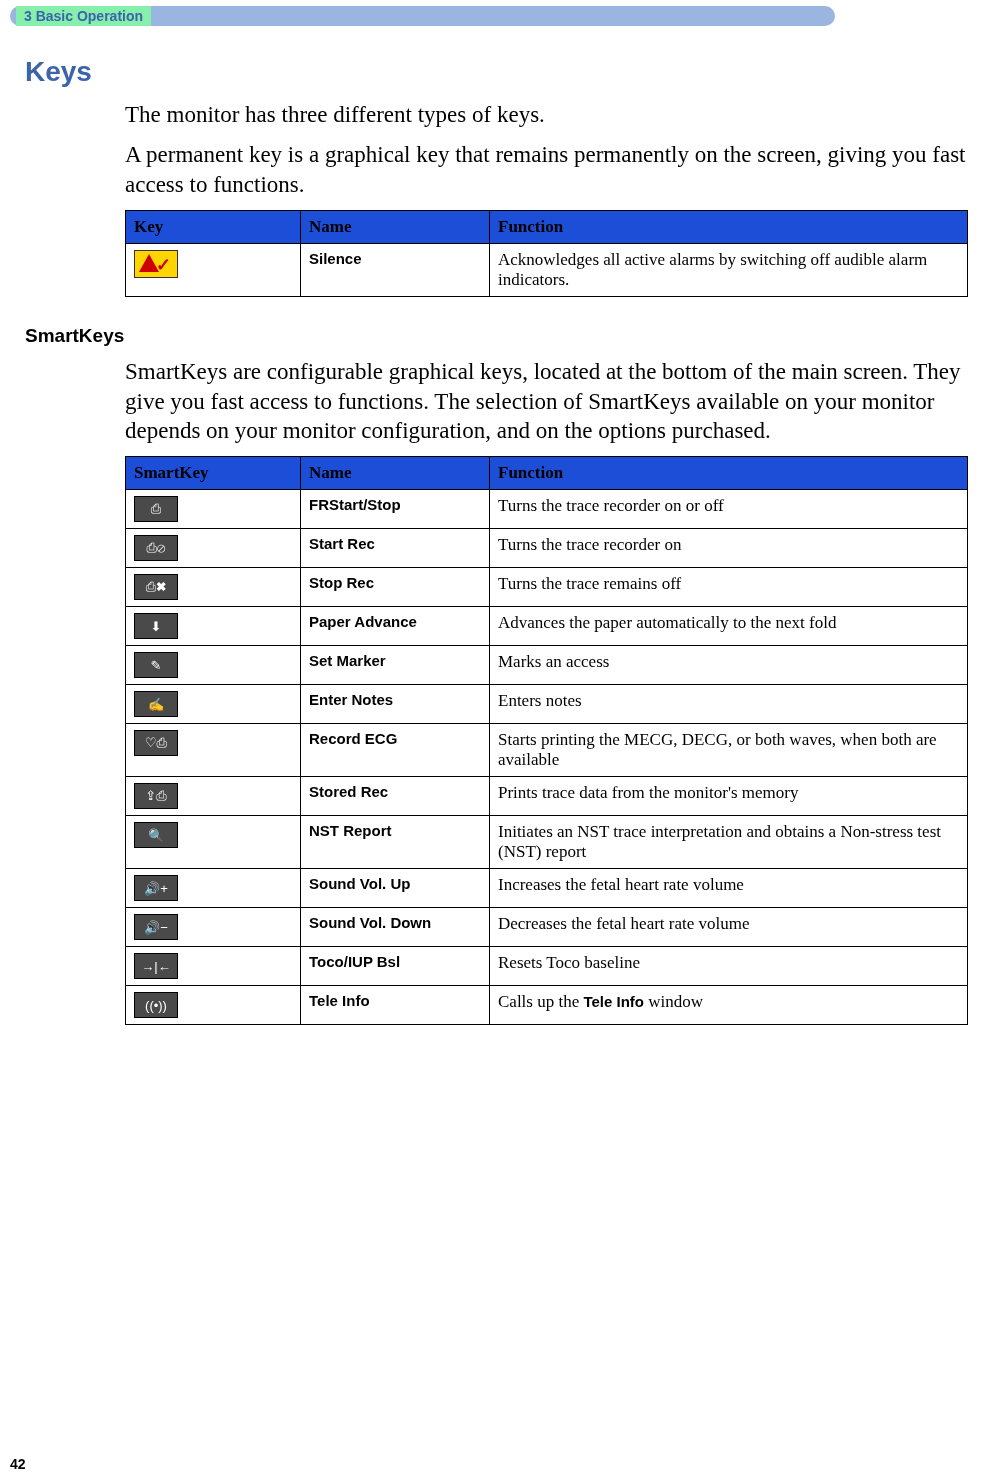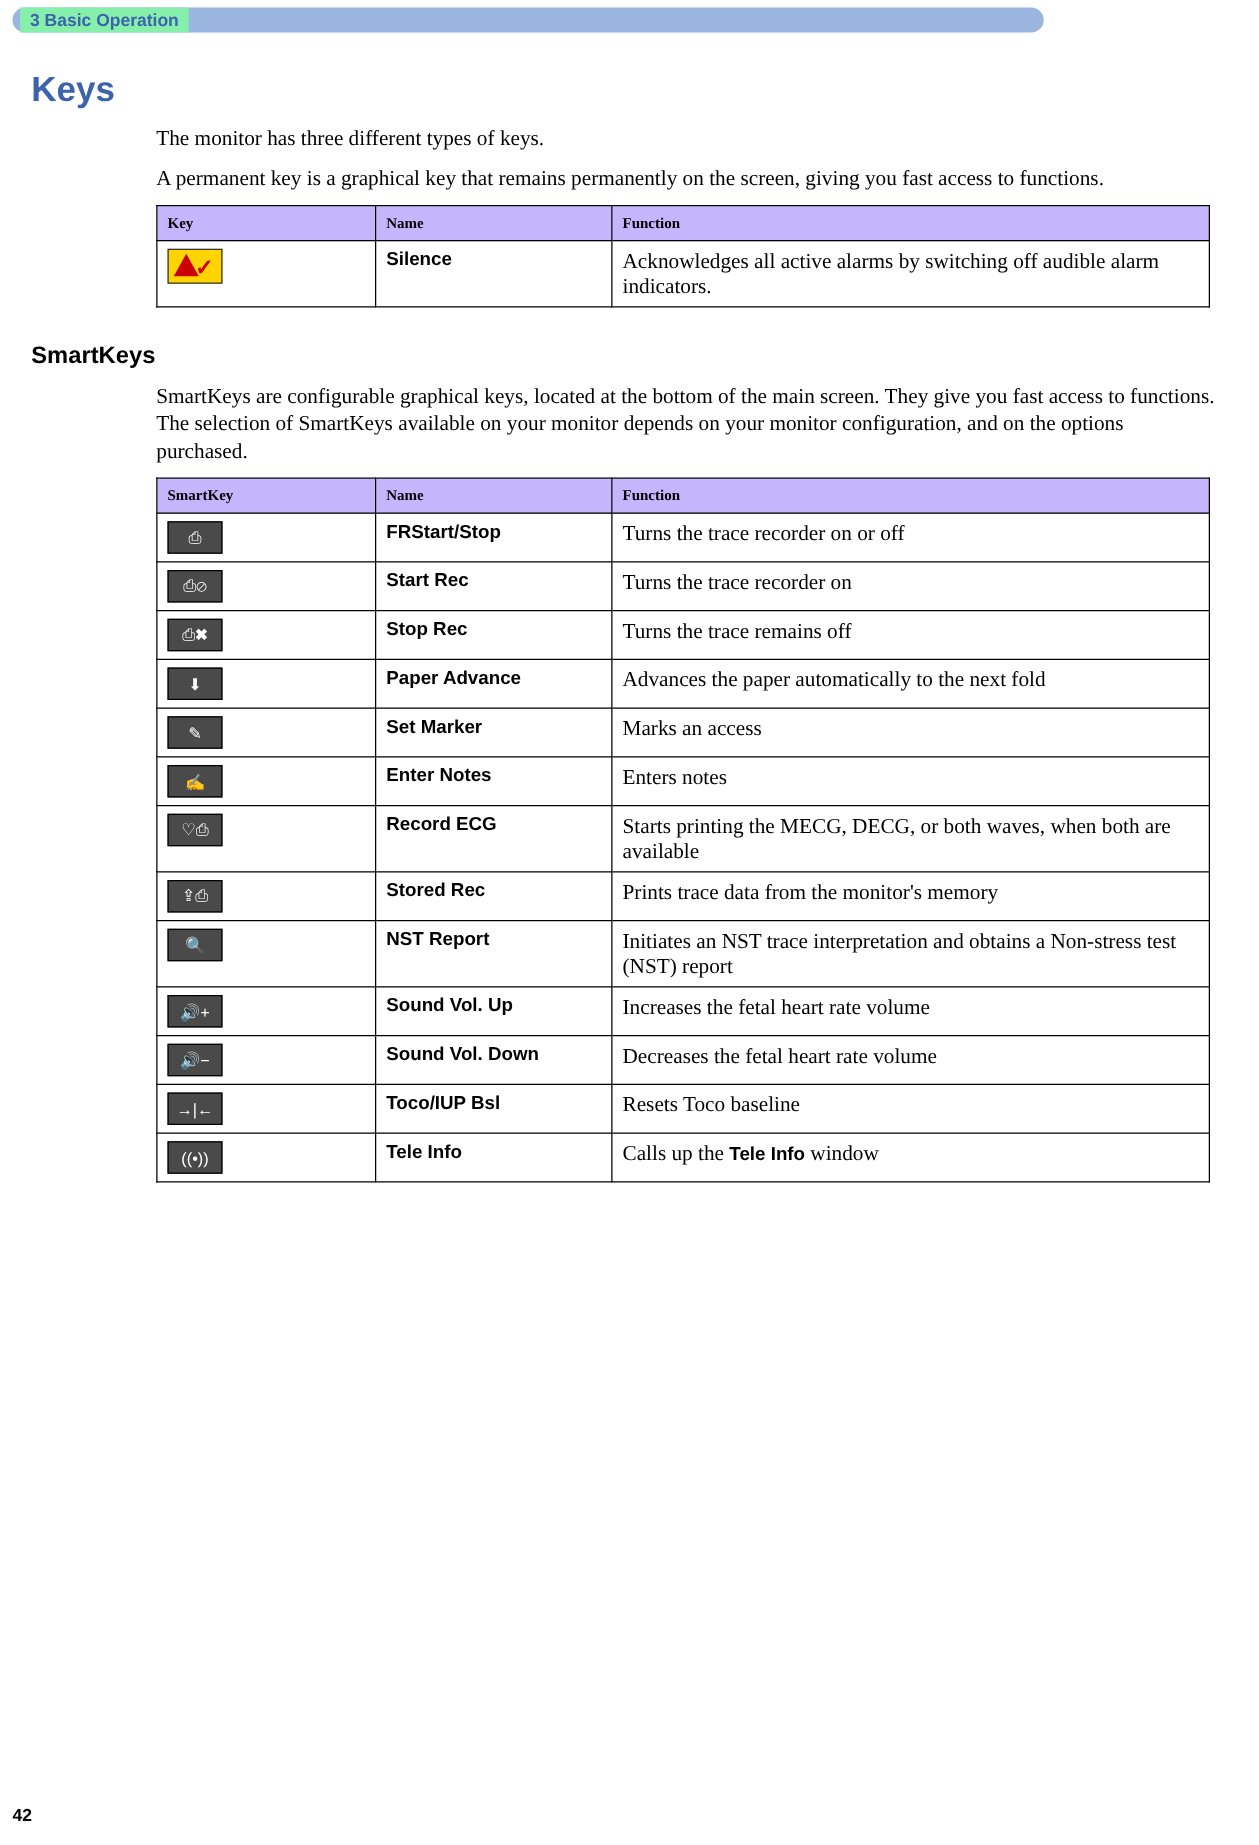--- a/index.html
+++ b/index.html
@@ -59,57 +59,57 @@
   h2.sub {
     font-family: Arial, Helvetica, sans-serif;
     font-size: 19px;
     font-weight: bold;
     color: #000;
     margin-top: 28px;
     margin-bottom: 10px;
   }
   p.body {
     font-family: Georgia, 'Times New Roman', serif;
-    font-size: 17px;
+    font-size: 23px;
     line-height: 1.3;
     margin-bottom: 10px;
   }
   table.tbl {
     border-collapse: collapse;
     width: 843px;
     margin-top: 2px;
     font-size: 17px;
   }
   table.tbl th, table.tbl td {
     border: 1px solid #000;
     padding: 6px 8px;
     vertical-align: top;
     text-align: left;
   }
   table.tbl th {
-    background: #c4b5fd;
+    background: #1d4ed8;
     font-family: Georgia, 'Times New Roman', serif;
     font-weight: bold;
-    font-size: 12px;
+    font-size: 17px;
   }
   .col-key { width: 175px; }
   .col-name { width: 189px; }
   .name-cell {
     font-family: Arial, Helvetica, sans-serif;
     font-weight: bold;
     font-size: 15px;
   }
   .inline-bold {
     font-family: Arial, Helvetica, sans-serif;
     font-weight: bold;
     font-size: 15px;
   }
   .page-num {
     position: absolute;
-    bottom: 16px;
+    bottom: 4px;
     left: 10px;
     font-family: Arial, Helvetica, sans-serif;
     font-size: 14px;
     font-weight: bold;
   }
   .icon {
     display: inline-block;
     width: 44px;
     height: 26px;
     vertical-align: middle;

